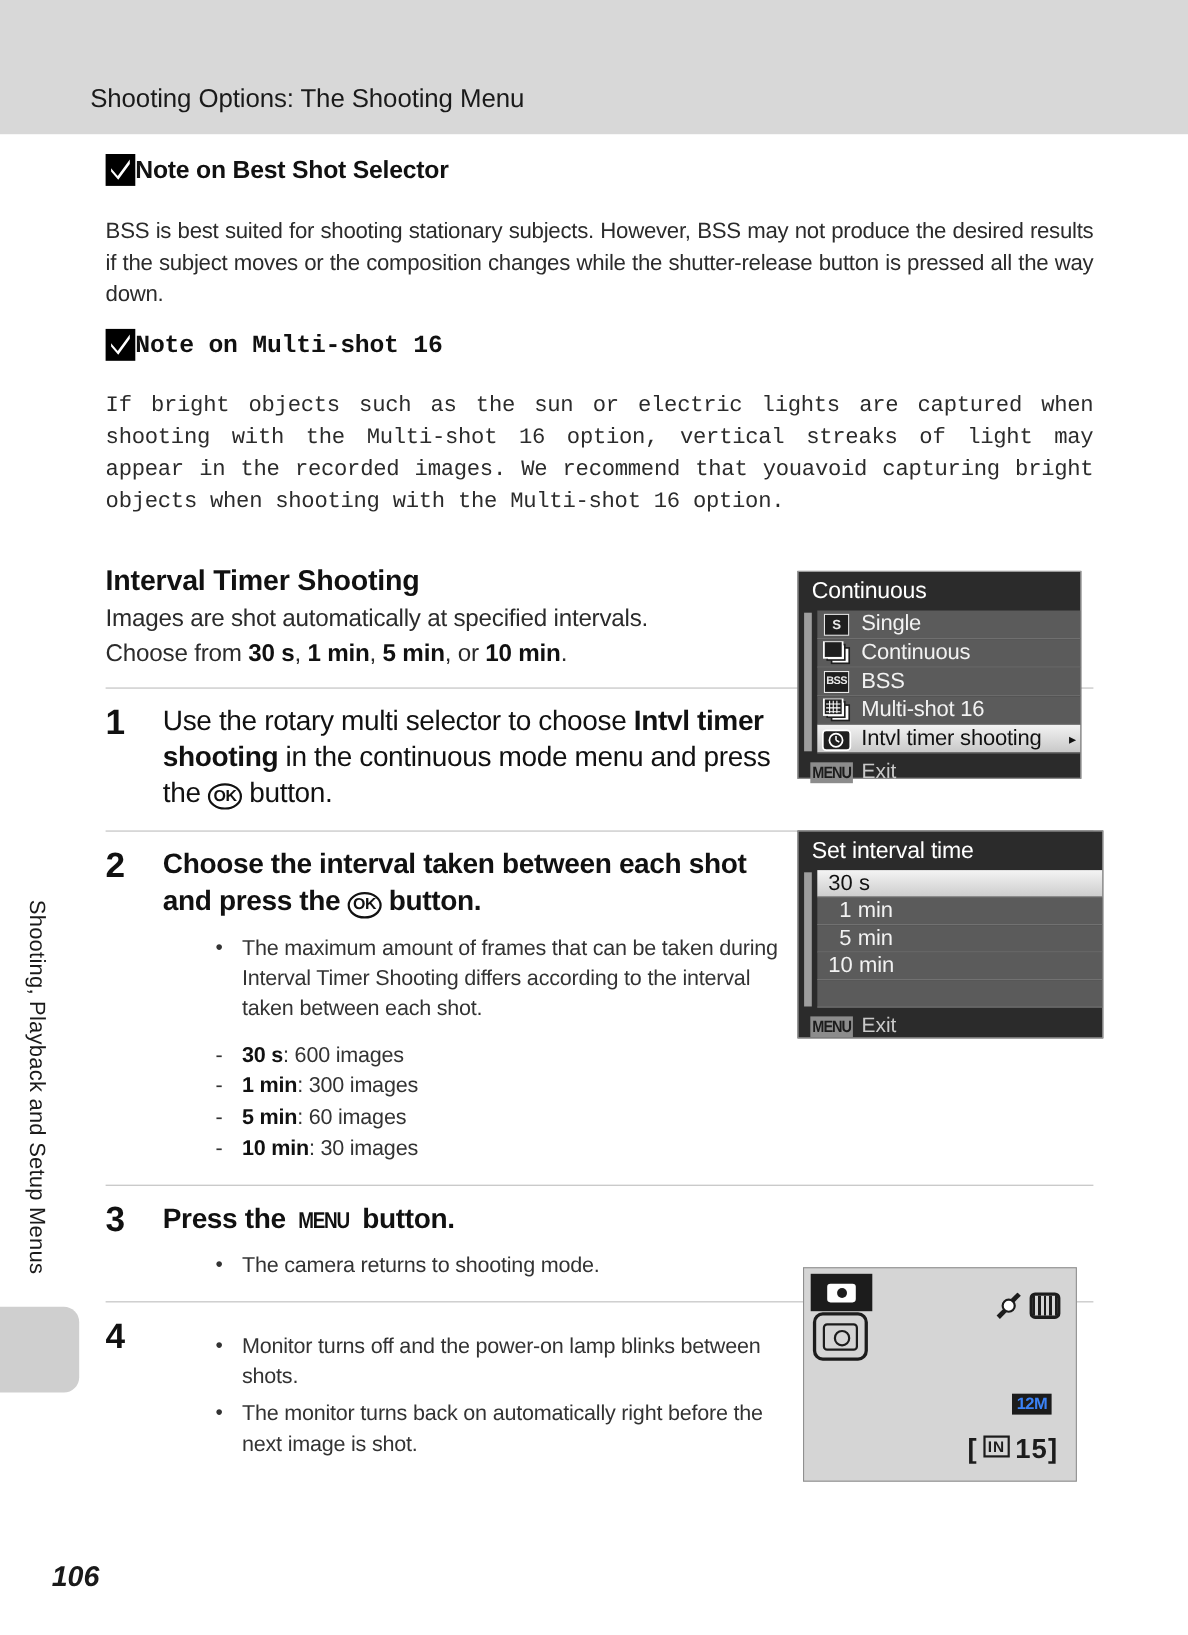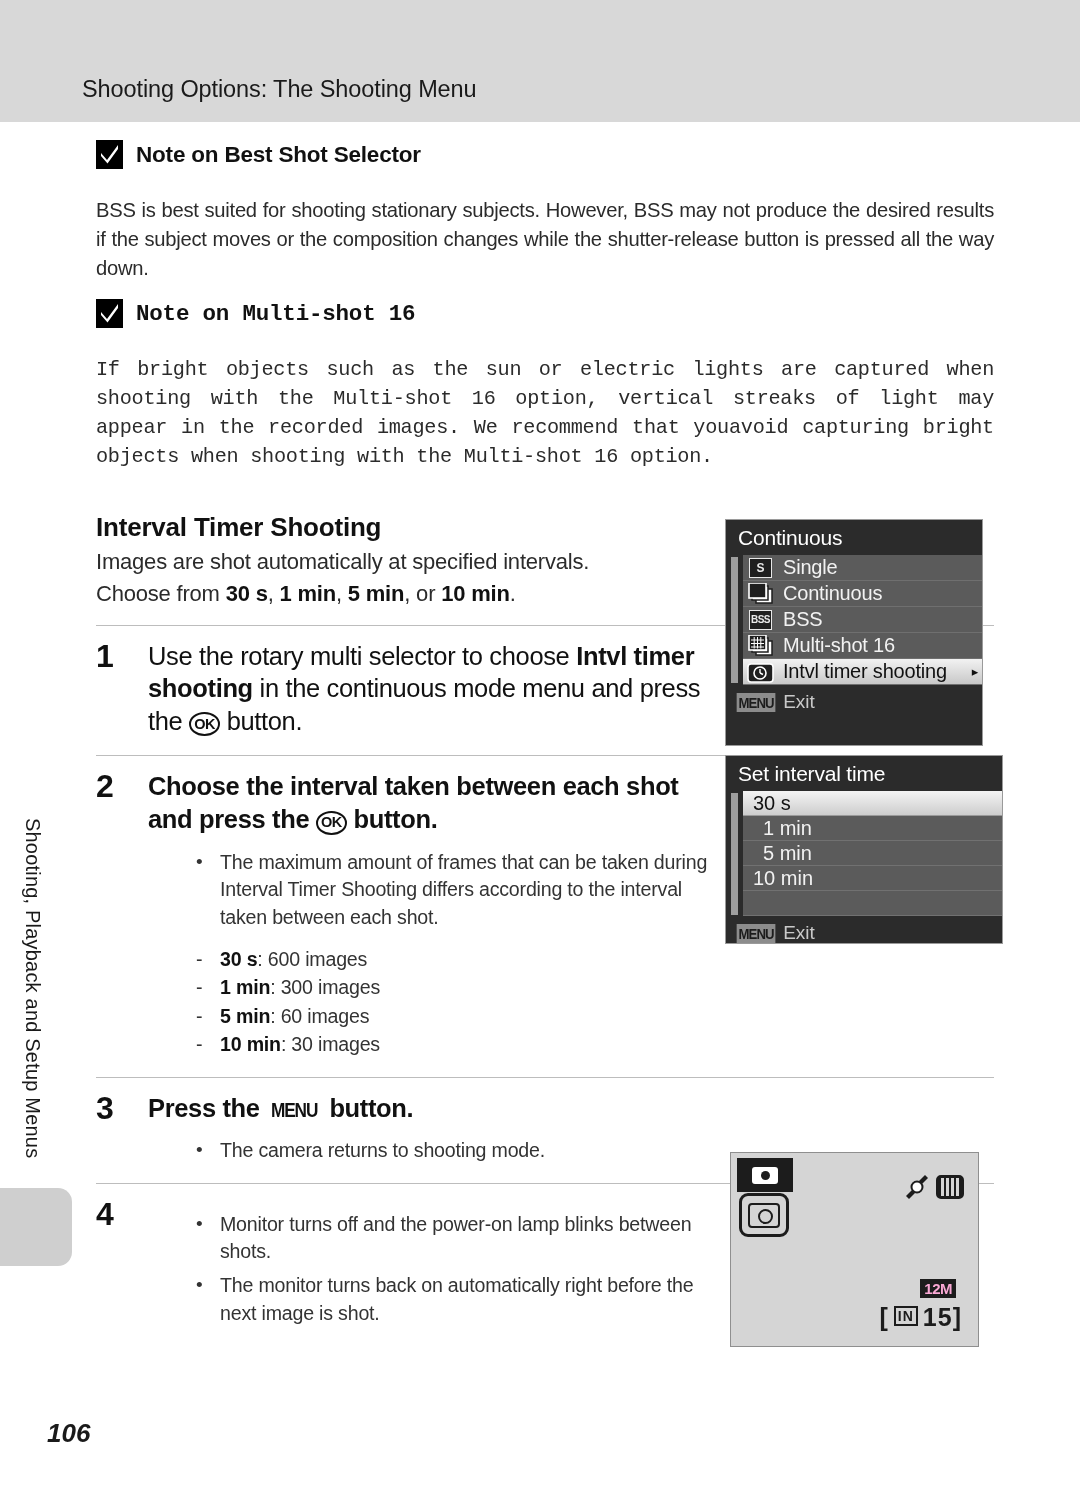--- a/index.html
+++ b/index.html
@@ -71,21 +71,21 @@
   .content {
     position: absolute;
     left: 96px; top: 130px;
     width: 898px;
   }
 
   
   .note-head {
     display: flex;
     align-items: center;
-    gap: 13px;
+    gap: 0;
     margin-top: 10px;
   }
   .check-icon {
     width: 27px; height: 29px;
     background: #000;
     position: relative;
     flex: 0 0 auto;
   }
   .check-icon svg { position: absolute; left: 3px; top: 4px; }
   .note-title {
@@ -358,23 +358,23 @@
   }
   .ico-vr {
     width: 28px; height: 24px;
     border: 3px solid #1c1c1c;
     border-radius: 5px;
     position: relative;
     background: repeating-linear-gradient(90deg,#1c1c1c 0 2px,#d5d5d5 2px 5px);
   }
   .shot-size {
     position: absolute;
-    right: 22px; bottom: 48px;
+    right: 22px; bottom: 60px;
     background: #1c1c1c;
-    color: #f9a8d4;
+    color: #3b82f6;
     font-size: 15px;
     font-weight: bold;
     padding: 1px 4px;
     letter-spacing: -0.5px;
   }
   .shot-count {
     position: absolute;
     right: 16px; bottom: 14px;
     font-size: 25px;
     font-weight: bold;
@@ -504,21 +504,21 @@
           <div class="bullet indent">
             <span class="dot">•</span>
             <span class="btxt">The monitor turns back on automatically right before the next image is shot.</span>
           </div>
         </div>
       </div>
     </div>
 
   </div>
 
-  <div class="lcd" style="left:725px; top:519px; width:258px; height:227px;">
+  <div class="lcd" style="left:725px; top:519px; width:258px; height:189px;">
     <div class="lcd-title">Continuous</div>
     <div class="lcd-list">
       <div class="lcd-scroll" style="height:126px;"></div>
 
       <div class="lcd-row">
         <span class="ic">
             <span class="ic-box">S</span>
           </span>
         <span class="lbl">Single</span>
         <span class="arrow"></span>

